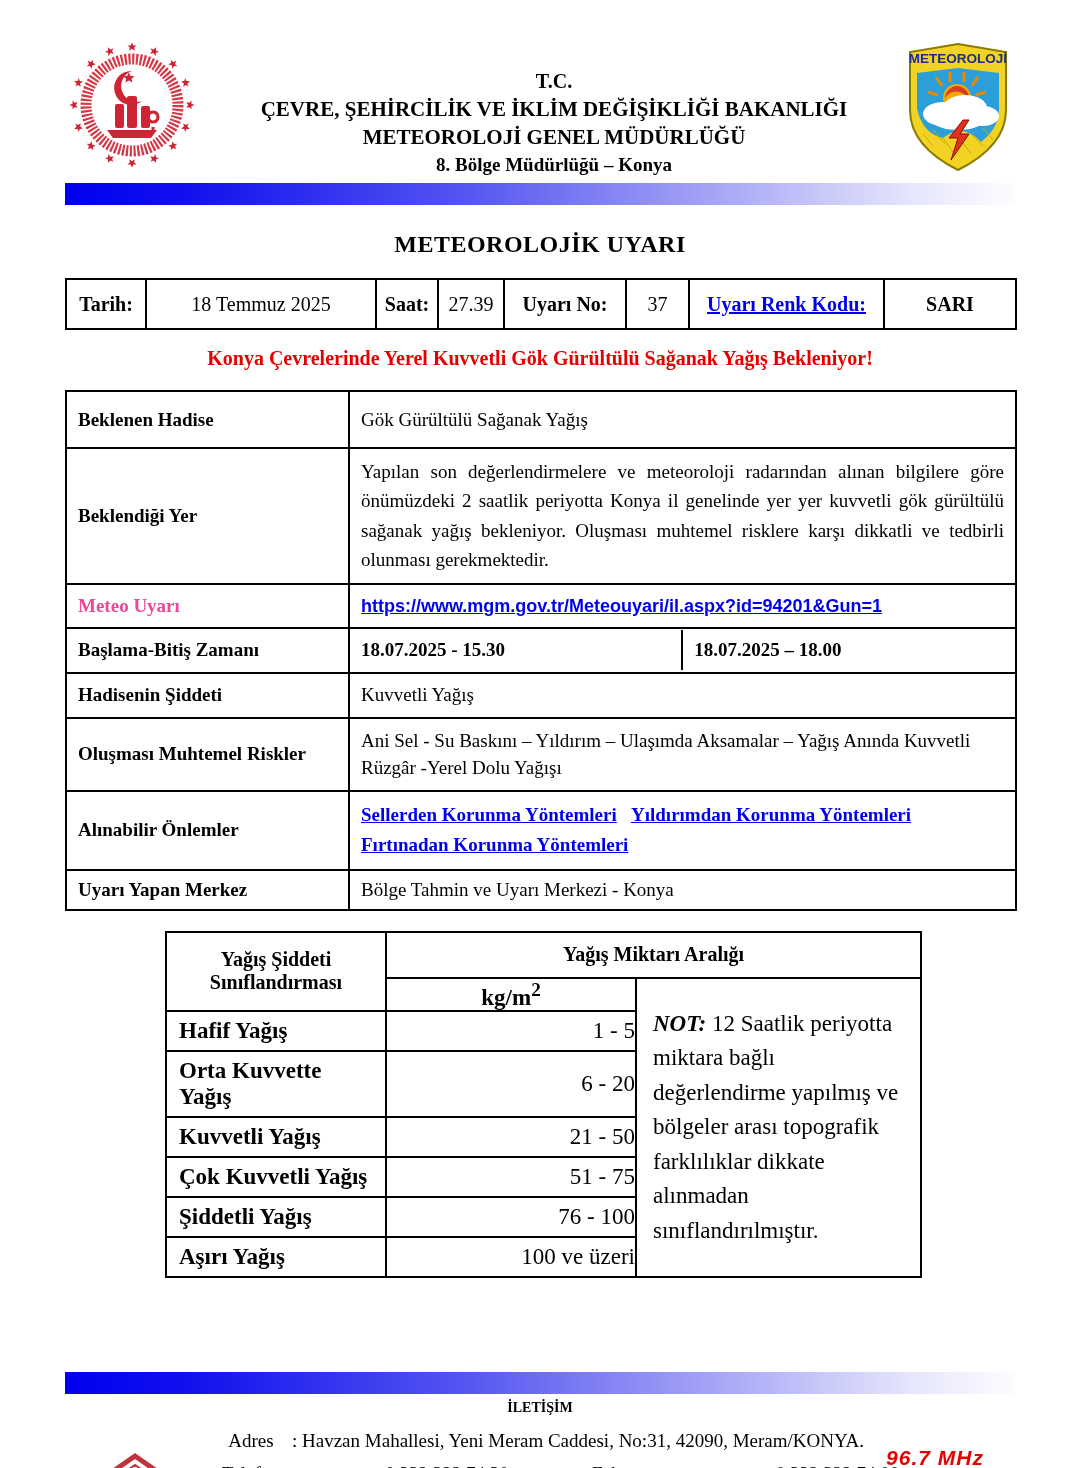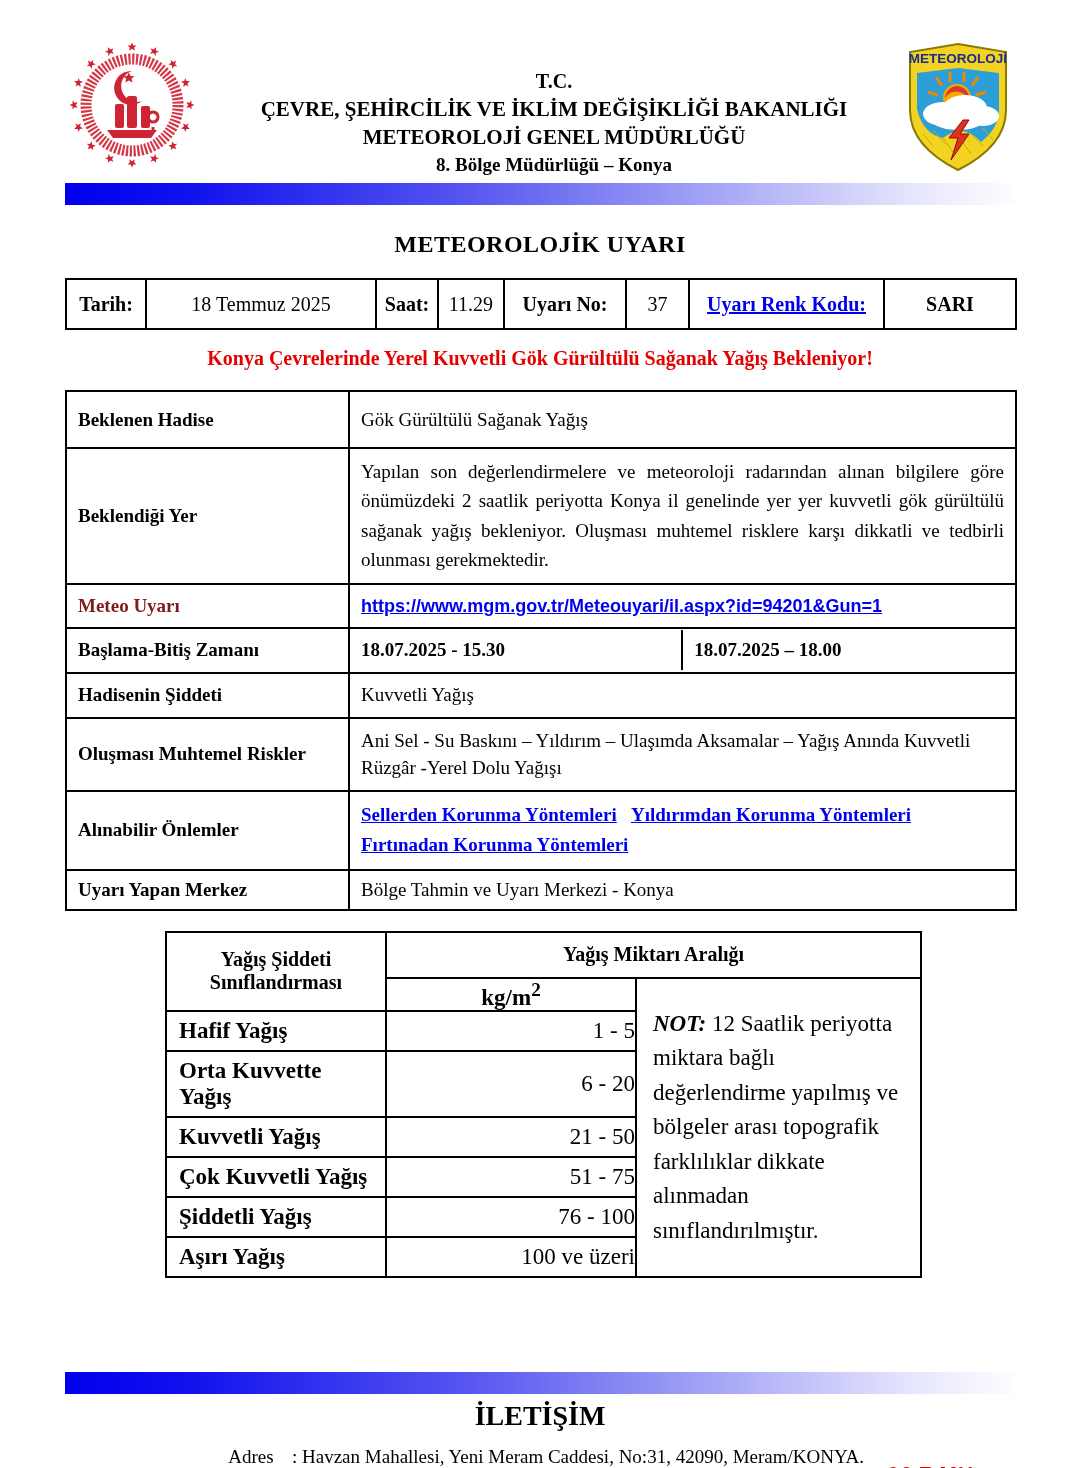--- a/index.html
+++ b/index.html
@@ -28,21 +28,21 @@
   .info-table td { border:2px solid #000; font-size:20px; padding:10px 6px; text-align:center; vertical-align:middle; height:50px; }
   .info-table td.lbl { font-weight:bold; }
   .link-blue { color:#0000ee; font-weight:bold; text-decoration:underline; cursor:pointer; }
 
   .warn-title { color:#e60000; font-weight:bold; font-size:20px; text-align:center; max-width:770px; margin:13px auto 0; line-height:1.5; }
 
   
   .det-table { width:100%; margin-top:17px; border:2px solid #000; table-layout:fixed; }
   .det-table td { border:2px solid #000; font-size:19px; padding:8px 11px; vertical-align:middle; }
   .det-table td.lbl { font-weight:bold; }
-  .lbl-red { color:#7f1d1d; }
+  .lbl-red { color:#ec4899; }
   .justify { text-align:justify; line-height:1.55; }
   .url-link { font-family:"Liberation Sans", sans-serif; font-size:18px; color:#0000ee; font-weight:bold; text-decoration:underline; cursor:pointer; }
   .split-cell { padding:0 !important; }
   .split-wrap { display:flex; }
   .split-a { width:49.8%; padding:9px 11px; font-weight:bold; }
   .split-b { width:50.2%; padding:9px 11px; font-weight:bold; border-left:2px solid #000; }
   .measures a, .measures span.mlink { display:inline; }
   .mlink { color:#0000ee; font-weight:bold; text-decoration:underline; cursor:pointer; }
   .mline { line-height:1.6; }
 
@@ -52,21 +52,21 @@
   .cls-table th { font-size:20px; padding:6px 10px; }
   .cls-head1 { height:46px; }
   .cls-unit { text-align:center; font-weight:bold; font-size:20px; height:32px; }
   .cls-label { font-weight:bold; padding:6px 12px; height:37px; }
   .cls-range { text-align:right; height:37px; }
   .cls-note { padding:10px 16px; line-height:1.5; vertical-align:middle; }
   .cls-note .nlab { font-weight:bold; font-style:italic; }
 
   
   .bar2 { margin-top:94px; }
-  .contact-title { text-align:center; font-size:28px; font-weight:bold; margin-top:6px; }
+  .contact-title { text-align:center; font-size:14px; font-weight:bold; margin-top:6px; }
   .contact { position:relative; margin-top:8px; height:160px; }
   .c-rows { margin-left:145px; }
   .c-row { display:flex; align-items:center; height:33px; font-size:19px;text-align:center; }
   .c-lab { width:82px; flex:0 0 82px; }
   .c-val { width:300px; flex:0 0 300px; }
   .c-mid { width:58px; flex:0 0 58px; display:flex; align-items:center; }
   .c-val2 { flex:1; }
   .sq-icon { width:28px; height:28px; border-radius:4px; display:flex; align-items:center; justify-content:center; }
   .fb { background:#3b5998; color:#fff; font-family:"Liberation Serif",serif; font-weight:bold; font-size:22px; }
   .kq-badge { position:absolute; left:0; top:28px; }
@@ -170,21 +170,21 @@
         <col style="width:122px">
           <col style="width:63px">
           <col style="width:195px">
           <col style="width:132px">
       </colgroup>
       <tbody>
           <tr>
         <td class="lbl">Tarih:</td>
         <td>18 Temmuz 2025</td>
         <td class="lbl">Saat:</td>
-        <td>11.29</td>
+        <td>27.39</td>
         <td class="lbl">Uyarı No:</td>
         <td>37</td>
         <td><a class="link-blue">Uyarı Renk Kodu:</a></td>
         <td class="lbl">SARI</td>
       </tr>
     </tbody>
       </table>
 
     <div class="warn-title">Konya Çevrelerinde Yerel Kuvvetli Gök Gürültülü Sağanak Yağış Bekleniyor!</div>
 

